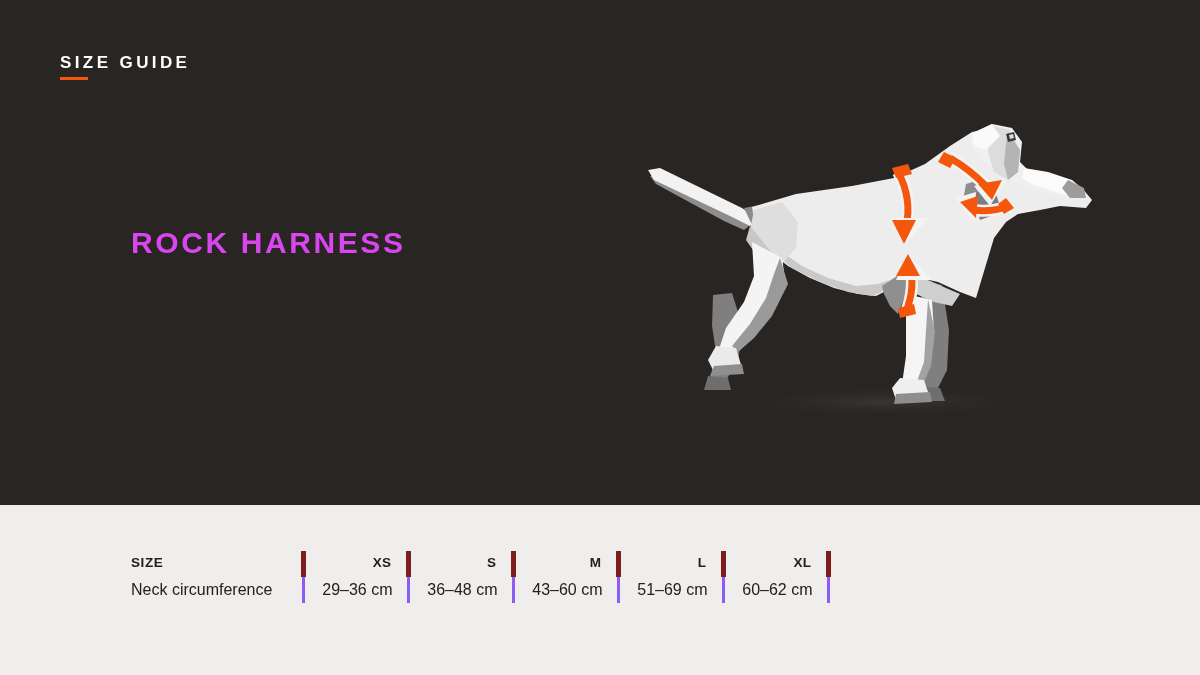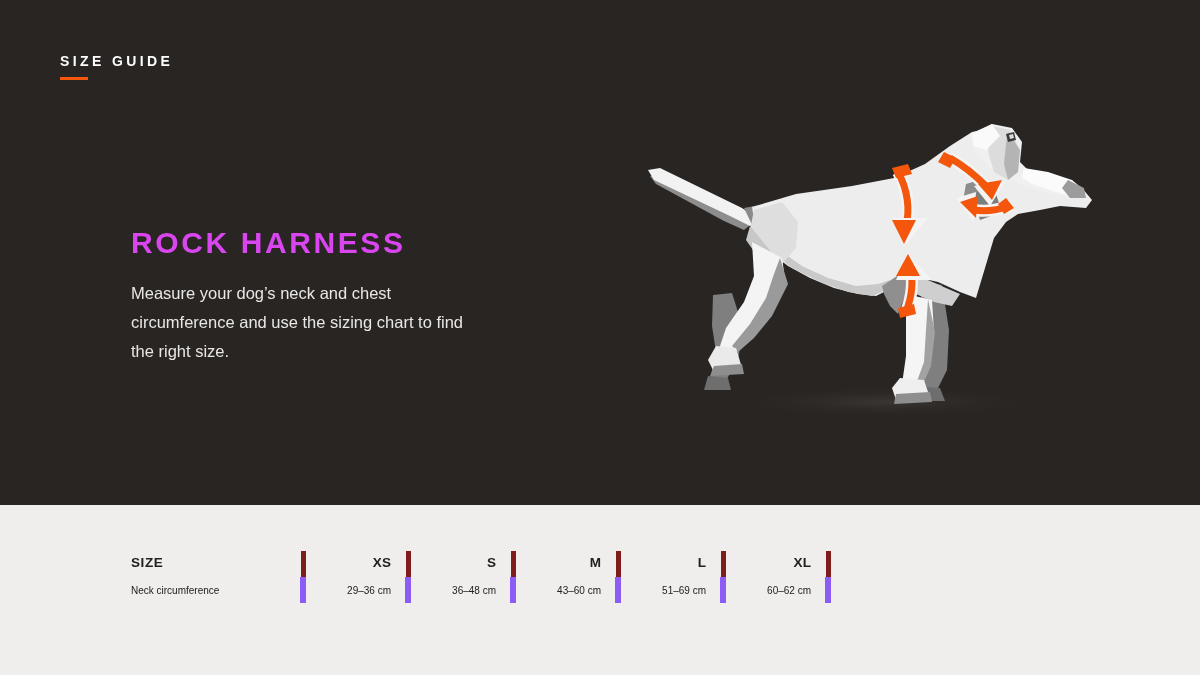--- a/index.html
+++ b/index.html
@@ -18,21 +18,21 @@
   
   .hero {
     position:absolute; left:0; top:0;
     width:1200px; height:505px;
     background:#282523;
     overflow:hidden;
   }
 
   .eyebrow {
     position:absolute; left:60px; top:53px;
-    font-size:14px; font-weight:bold;
+    font-size:17px; font-weight:bold;
     letter-spacing:3.4px;
     color:#ffffff;
     text-transform:uppercase;
   }
   .eyebrow-rule {
     position:absolute; left:60px; top:77px;
     width:28px; height:3px;
     background:#f4560c;
   }
 
@@ -74,21 +74,21 @@
   .table table {
     border-collapse:collapse;
     width:690px;
     table-layout:fixed;
   }
   .table col.lbl { width:172px; }
   .table col.val { width:105px; }
   .table col.tail { width:1px; }
 
   .table th, .table td {
-    font-size:10px;
+    font-size:16px;
     color:#232020;
     padding:0;
     height:26px;
     vertical-align:middle;
     white-space:nowrap;
   }
   .table th.hdr-size {
     text-align:left;
     font-weight:bold;
     font-size:13.5px;
@@ -105,35 +105,34 @@
   }
   .table td.rowlabel {
     text-align:left;
     font-weight:350;
   }
   .table td.cell {
     text-align:right;
     padding-right:14px;
     font-weight:350;
   }
-  .div { border-left:6px solid #8b5cf6; }
+  .div { border-left:3px solid #8b5cf6; }
   .table tr.head th.div, .table tr th.div { border-left:5px solid #7f1d1d; }
 </style>
 </head>
 <body>
 
 <div id="page">
 
   <div class="hero">
 
     <div class="eyebrow">SIZE GUIDE</div>
     <div class="eyebrow-rule"></div>
 
     <h1 class="title">ROCK HARNESS</h1>
-    <p class="subtitle">Measure your dog’s neck and chest circumference and use the sizing chart to find the right size.</p>
 
     <div class="dog-wrap">
       <svg viewBox="0 0 500 360" xmlns="http://www.w3.org/2000/svg">
         <defs>
           <radialGradient id="gshadow" cx="50%" cy="50%" r="50%">
             <stop offset="0%" stop-color="#3a3634" stop-opacity="1"></stop>
             <stop offset="100%" stop-color="#282523" stop-opacity="0"></stop>
           </radialGradient>
         </defs>
 

